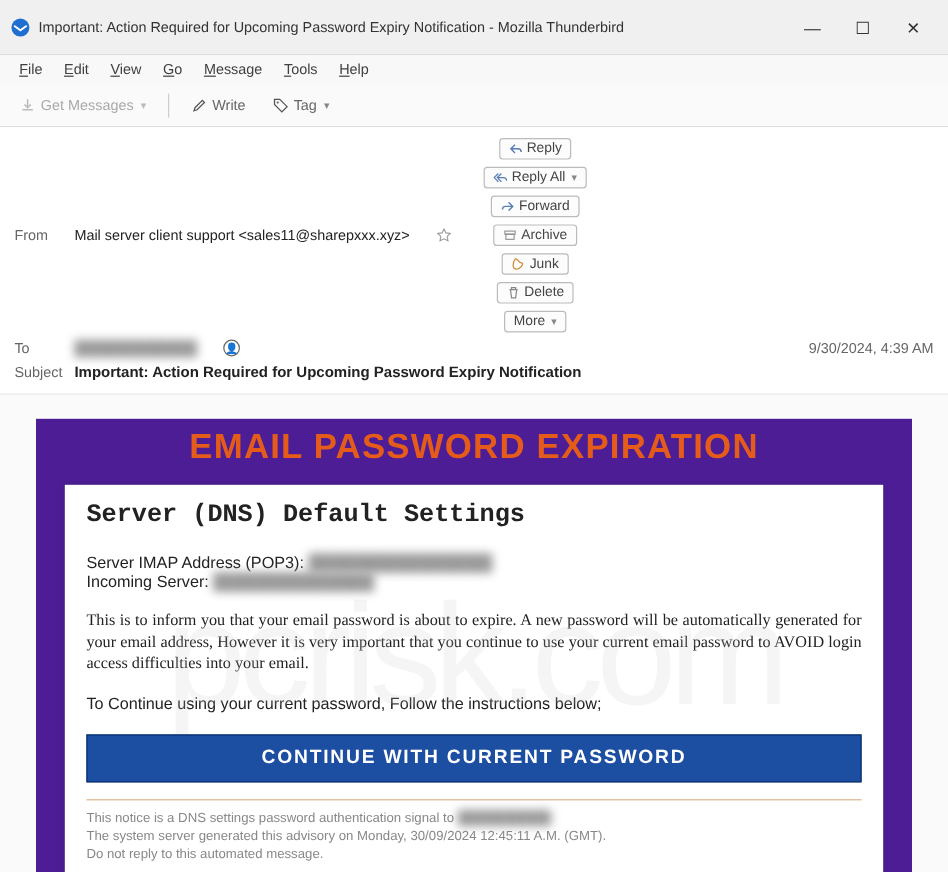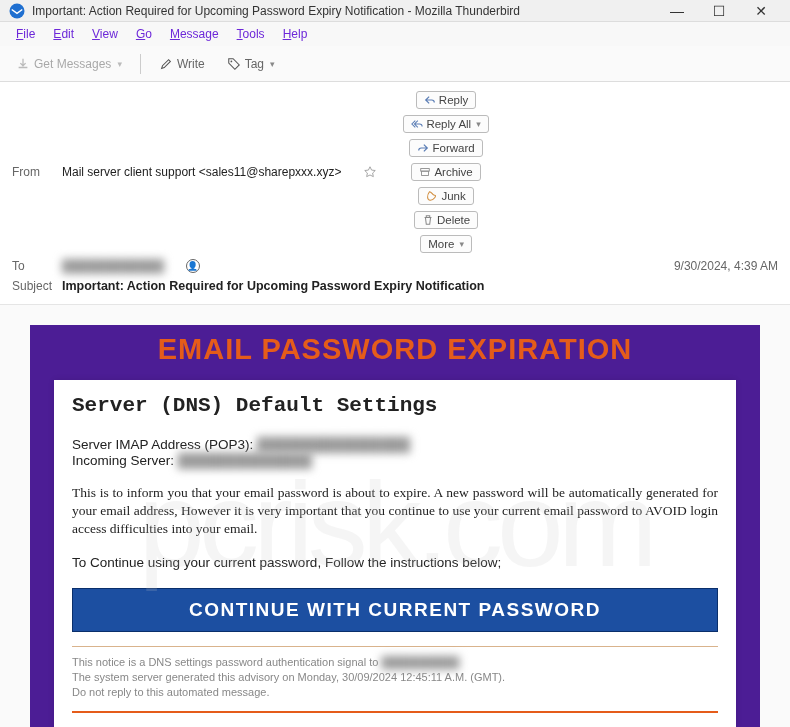--- a/index.html
+++ b/index.html
@@ -1,27 +1,27 @@
 <!DOCTYPE html>
 <html><head>
 <meta charset="utf-8">
 <style>
   * { box-sizing: border-box; margin: 0; padding: 0; }
   body { font-family: "Segoe UI", Arial, sans-serif; font-size: 13px; color: #222; background: #fff; width: 790px; }
   
   
-  .titlebar { display: flex; align-items: center; height: 22px; padding: 0 8px; background: #f0f0f0; border-bottom: 1px solid #ddd; }
+  .titlebar { display: flex; align-items: center; height: 46px; padding: 0 8px; background: #f0f0f0; border-bottom: 1px solid #ddd; }
   .titlebar .app-icon { width: 18px; height: 18px; margin-right: 6px; }
   .titlebar .title-text { flex: 1; font-size: 12px; color: #333; }
   .titlebar .win-controls { display: flex; gap: 0; }
   .titlebar .win-btn { width: 42px; height: 30px; display: flex; align-items: center; justify-content: center; font-size: 14px; color: #333; }
   
   
   .menubar { display: flex; gap: 2px; padding: 2px 8px; background: #f8f8f8; height: 24px; align-items: center; }
-  .menubar .menu-item { padding: 2px 8px; font-size: 12px; color: #6d28d9; }
+  .menubar .menu-item { padding: 2px 8px; font-size: 12px; color: #404040; }
   .menubar .menu-item u { text-decoration: underline; }
   
   
   .toolbar { display: flex; align-items: center; gap: 6px; padding: 4px 8px; background: #fafafa; border-bottom: 1px solid #ddd; height: 36px; }
   .tb-btn { display: flex; align-items: center; gap: 4px; padding: 4px 8px; border-radius: 3px; font-size: 12px; color: #666; }
   .tb-btn.dis { opacity: 0.55; }
   .tb-sep { width: 1px; height: 20px; background: #ccc; margin: 0 4px; }
   .tb-icon { width: 14px; height: 14px; display: inline-block; }
   .chev-down { font-size: 9px; margin-left: 2px; color: #888; }
   
@@ -41,21 +41,21 @@
   
   
   .email-body { padding: 20px 30px 14px 30px; background: #fafafa; }
   .email-inner { background: #4c1d95; }
   .big-title { color: #E55C1A; font-family: Arial, sans-serif; font-weight: bold; font-size: 29px; letter-spacing: 1px; text-align: center; padding: 8px 0 14px 0; }
   .panel { margin: 0 24px; padding: 14px 18px 16px 18px; background: #fff; box-shadow: 0 0 6px rgba(0,0,0,0.12); }
   .srv-heading { font-family: "Courier New", monospace; font-weight: bold; font-size: 21px; color: #222; margin-bottom: 20px; }
   .srv-line { font-family: Verdana, Arial, sans-serif; font-size: 13.5px; color: #222; margin-bottom: 1px; }
   .body-text { font-family: Liberation Serif, serif; font-size: 13.5px; color: #222; text-align: justify; margin-top: 16px; line-height: 1.35; }
   .body-text2 { font-family: Verdana, Arial, sans-serif; font-size: 13.5px; color: #222; margin-top: 16px; }
-  .continue-btn { display: block; margin: 18px 0 14px 0; background: #1C4FA1; color: #fff; font-family: Arial, sans-serif; font-weight: bold; font-size: 19px; letter-spacing: 1.5px; text-align: center; padding: 10px 8px; border: 1px solid #0a2f6b; }
+  .continue-btn { display: block; margin: 18px 0 14px 0; background: #1C4FA1; color: #fff; font-family: Arial, sans-serif; font-weight: bold; font-size: 16px; letter-spacing: 1.5px; text-align: center; padding: 10px 8px; border: 1px solid #0a2f6b; }
   .note { font-family: Verdana, Arial, sans-serif; font-size: 13.5px; font-weight: bold; color: #111; text-align: justify; line-height: 1.35; }
   .hr1 { border: none; border-top: 1px solid #d9b38c; margin: 14px 0 8px 0; }
   .foot { font-family: Verdana, Arial, sans-serif; font-size: 11px; color: #888; line-height: 1.4; }
   .hr2 { border: none; border-top: 2px solid #E55C1A; margin: 10px 0 0 0; }
   
   
   .statusbar { height: 22px; background: #f3f3f3; border-top: 1px solid #ddd; display: flex; align-items: center; padding: 0 8px; gap: 4px; }
   .statusbar .sico { font-size: 11px; color: #666; }
   
   

